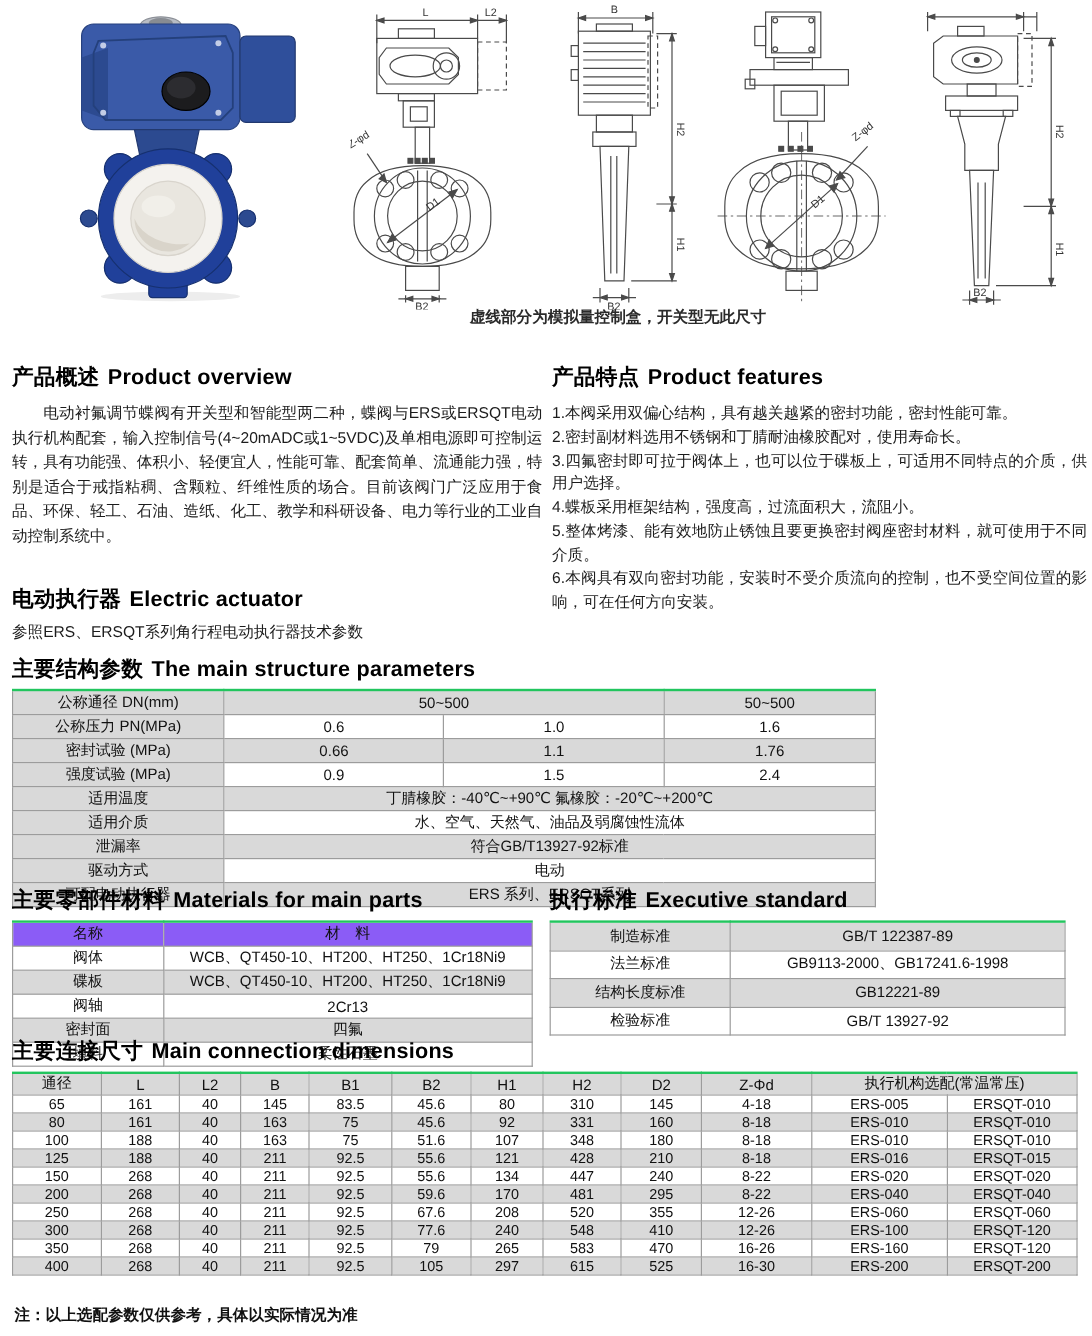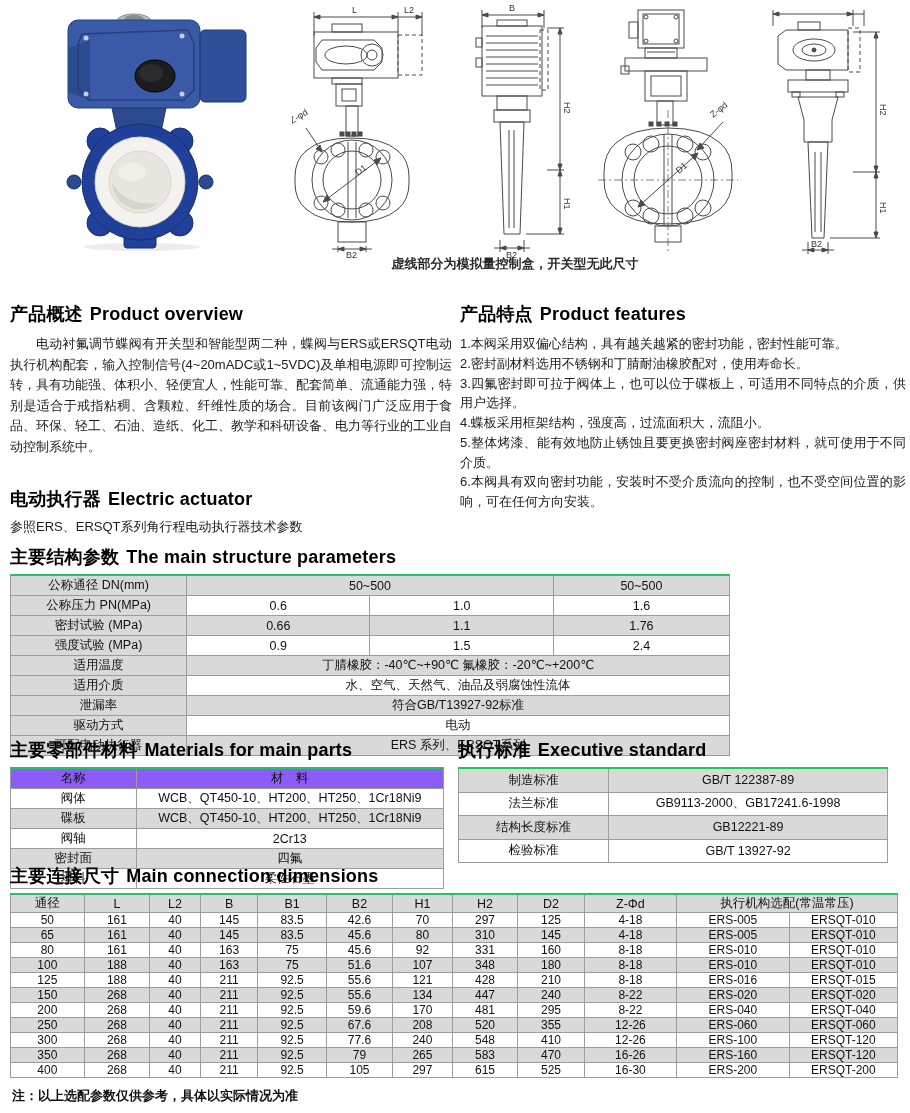--- a/index.html
+++ b/index.html
@@ -473,34 +473,20 @@
           <td>B2</td>
           <td>H1</td>
           <td>H2</td>
           <td>D2</td>
           <td>Z-Φd</td>
           <td colspan="2">执行机构选配(常温常压)</td>
         </tr>
       </thead>
       <tbody>
 
-          <tr>
-            <td>50</td>
-            <td>161</td>
-            <td>40</td>
-            <td>145</td>
-            <td>83.5</td>
-            <td>42.6</td>
-            <td>70</td>
-            <td>297</td>
-            <td>125</td>
-            <td>4-18</td>
-            <td>ERS-005</td>
-            <td>ERSQT-010</td>
-          </tr>
 
           <tr>
             <td>65</td>
             <td>161</td>
             <td>40</td>
             <td>145</td>
             <td>83.5</td>
             <td>45.6</td>
             <td>80</td>
             <td>310</td>

